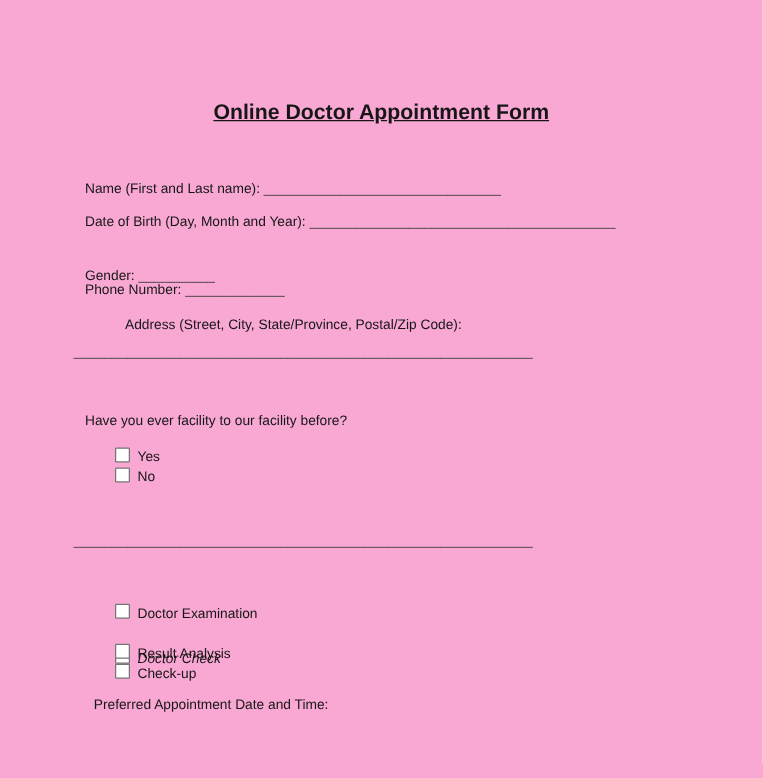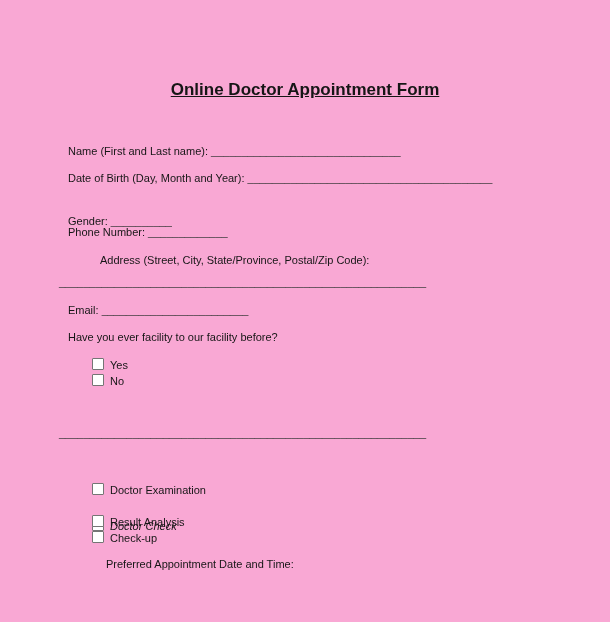--- a/index.html
+++ b/index.html
@@ -65,24 +65,20 @@
     <span class="blank">_____________</span>
   </div>
 
   <div class="row" style="top:253px; left:84px;margin-left:16px;">
     <span>Address (Street, City, State/Province, Postal/Zip Code):</span>
   </div>
   <div class="row" style="top:275px; left:59px;">
     <span class="blank">____________________________________________________________</span>
   </div>
 
-  <div class="row" style="top:303px; left:68px;">
-    <span>Email:</span>
-    <span class="blank">________________________</span>
-  </div>
 
   <div class="row" style="top:330px; left:68px;">
     <span>Have you ever facility to our facility before?</span>
   </div>
 
   <div class="row" style="top:358px; left:92px;">
     <span class="cb"></span><span>Yes</span>
   </div>
   <div class="row" style="top:374px; left:92px;">
     <span class="cb"></span><span>No</span>
@@ -99,17 +95,17 @@
   <div class="row" style="top:519px; left:92px;font-style:italic;">
     <span class="cb"></span><span>Doctor Check</span>
   </div>
   <div class="row" style="top:515px; left:92px;">
     <span class="cb"></span><span>Result Analysis</span>
   </div>
   <div class="row" style="top:531px; left:92px;">
     <span class="cb"></span><span>Check-up</span>
   </div>
 
-  <div class="row" style="top:557px; left:75px;margin-left:31px;">
+  <div class="row" style="top:557px; left:75px;">
     <span>Preferred Appointment Date and Time:</span>
   </div>
 
 </div>
 
 </body></html>

